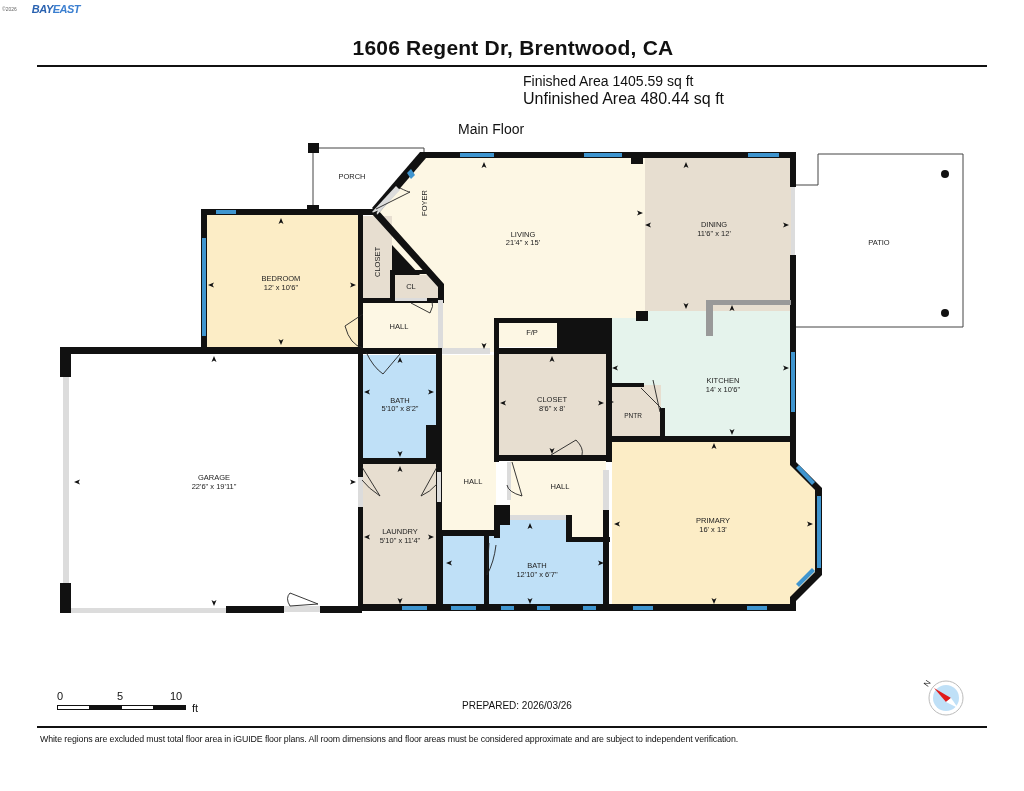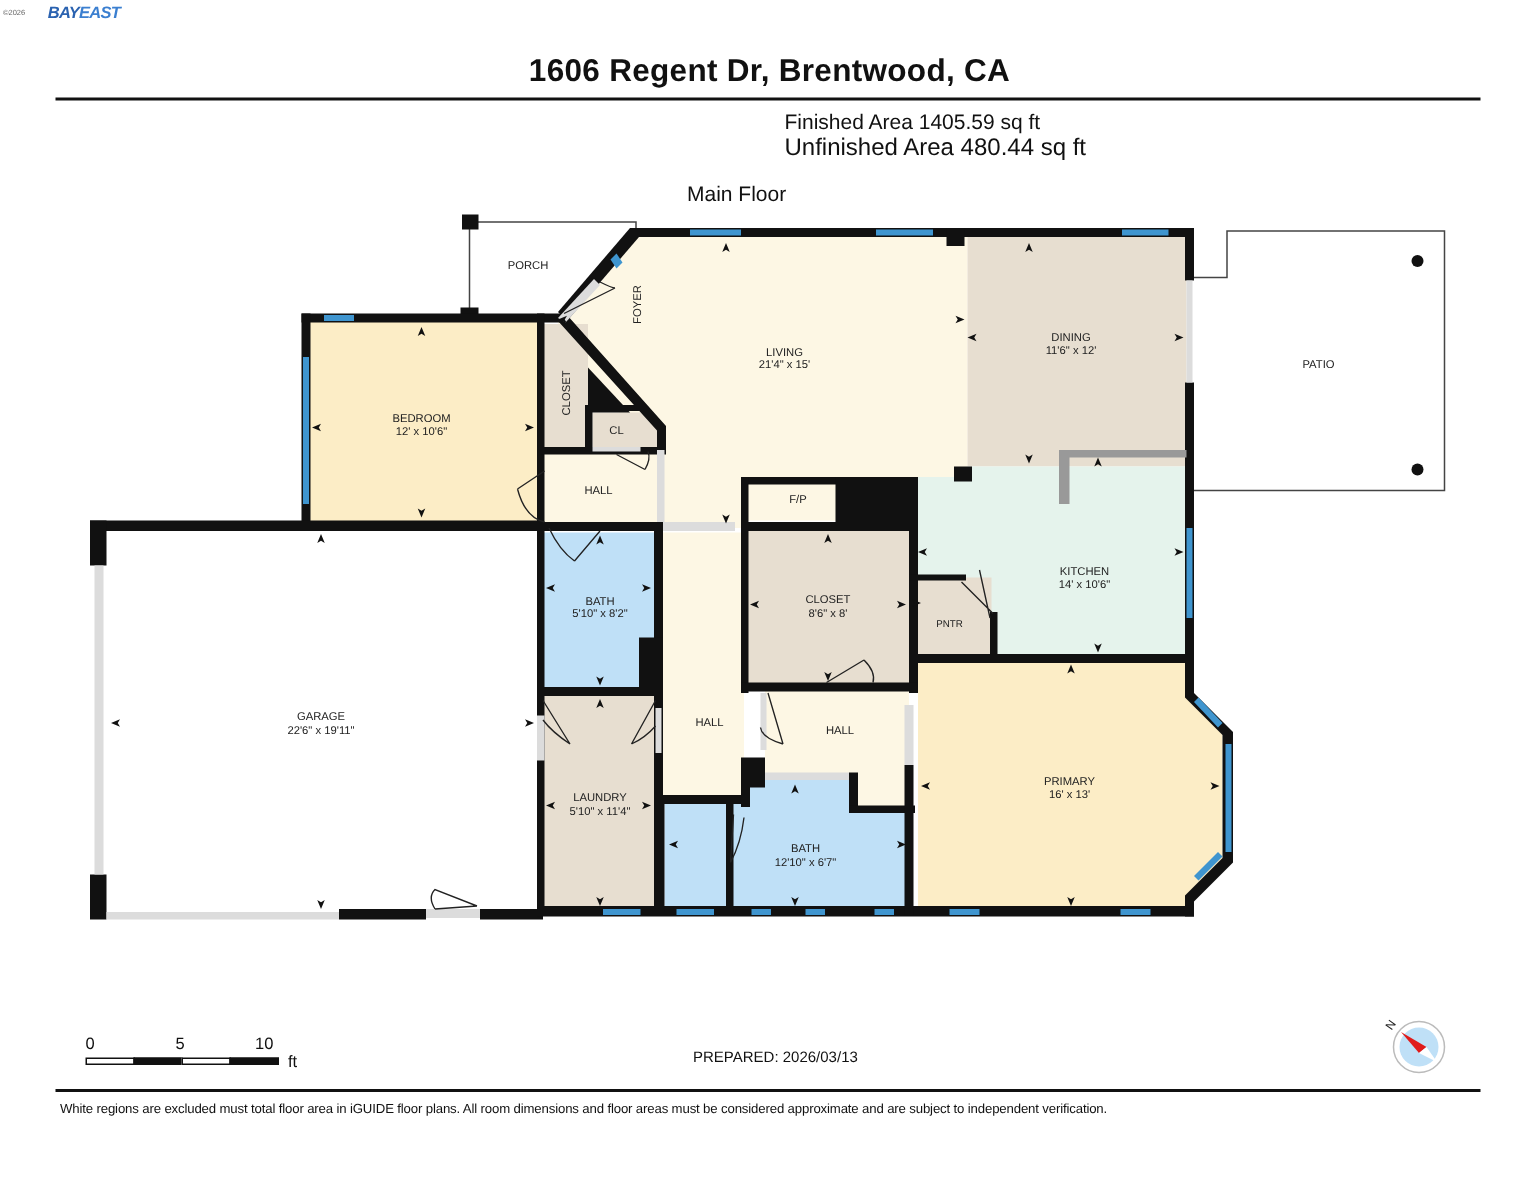--- a/index.html
+++ b/index.html
@@ -265,21 +265,21 @@
   <span class="scale-num" style="left:0">0</span>
   <span class="scale-num" style="left:60px">5</span>
   <span class="scale-num" style="left:113px">10</span>
   <span class="scale-bar" style="left:0;width:33px;background:#fff"></span>
   <span class="scale-bar" style="left:32px;width:33px;background:#111"></span>
   <span class="scale-bar" style="left:64px;width:33px;background:#fff"></span>
   <span class="scale-bar" style="left:96px;width:33px;background:#111"></span>
   <span class="scale-num" style="left:135px;top:12px">ft</span>
 </div>
 
-<div class="prepared">PREPARED: 2026/03/13</div>
+<div class="prepared">PREPARED: 2026/03/26</div>
 
 <div class="compass">
   <svg width="48" height="40" viewBox="0 0 48 40">
     <circle cx="28" cy="20" r="17" fill="#fff" stroke="#bbb" stroke-width="1"></circle>
     <circle cx="28" cy="20" r="13" fill="#bfe0f7"></circle>
     <polygon points="16,10 33,20 28,24" fill="#e01b1b"></polygon>
     <polygon points="33,20 40,30 28,24" fill="#ffffff"></polygon>
     <text x="8" y="10" font-size="8" font-family="Liberation Sans, sans-serif" fill="#222" transform="rotate(-55 8 8)">N</text>
   </svg>
 </div>

